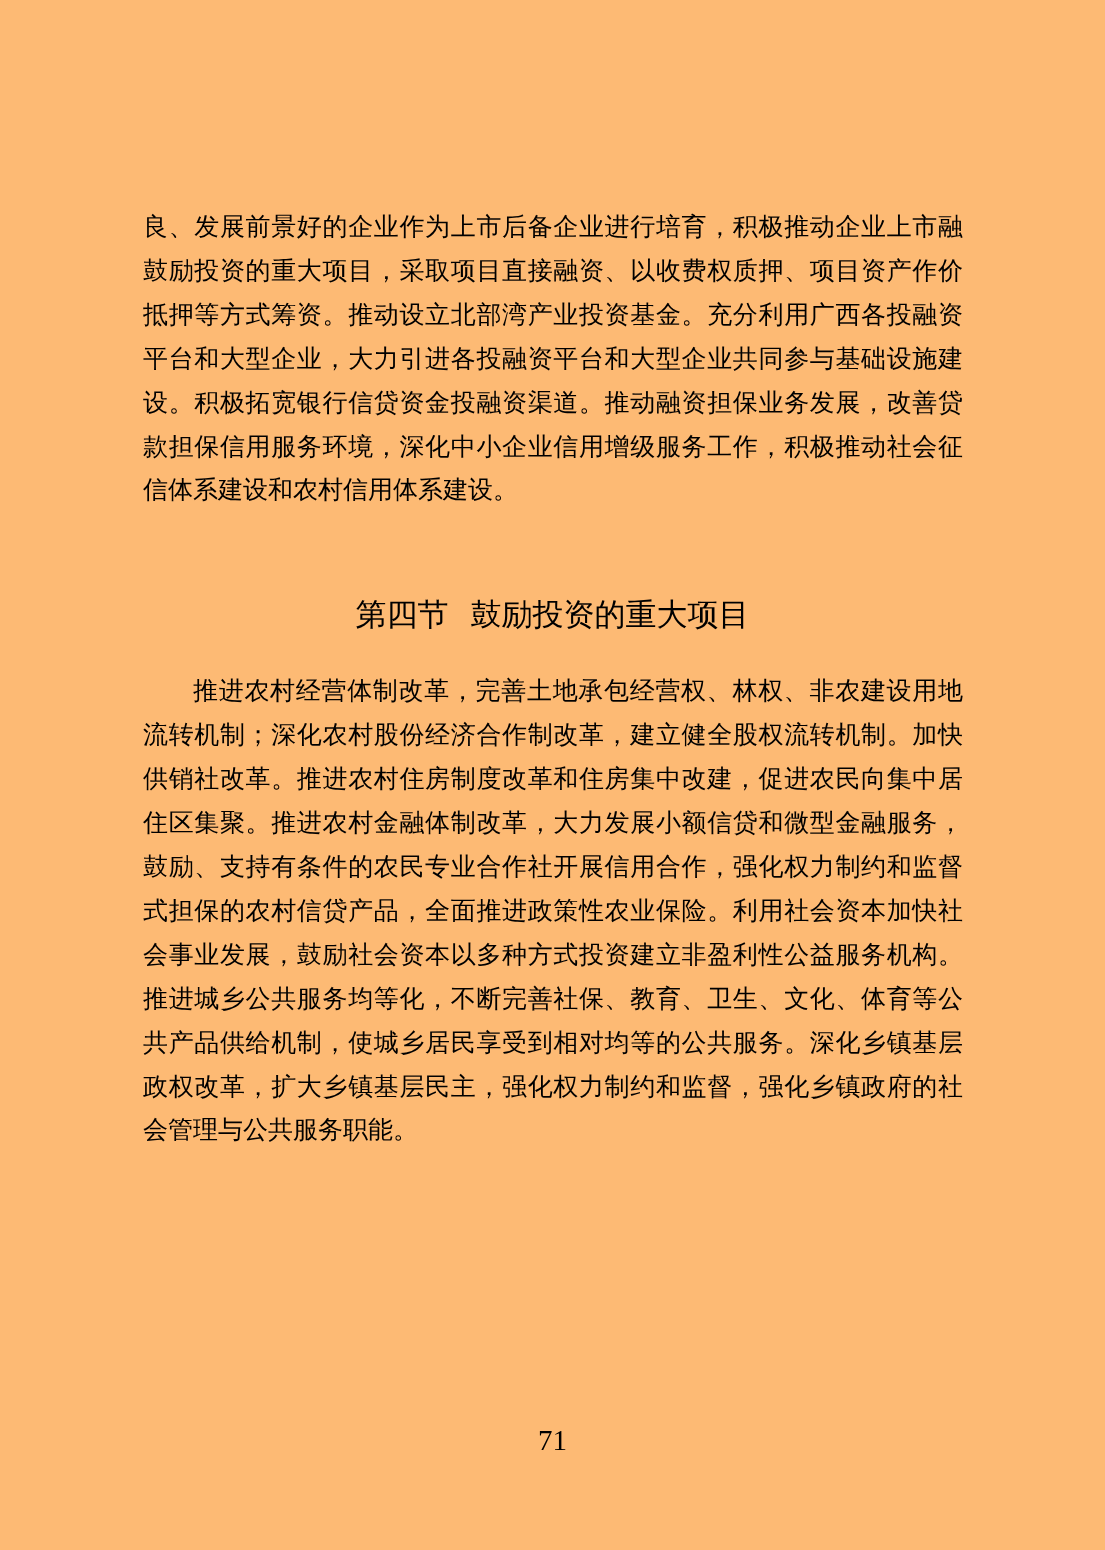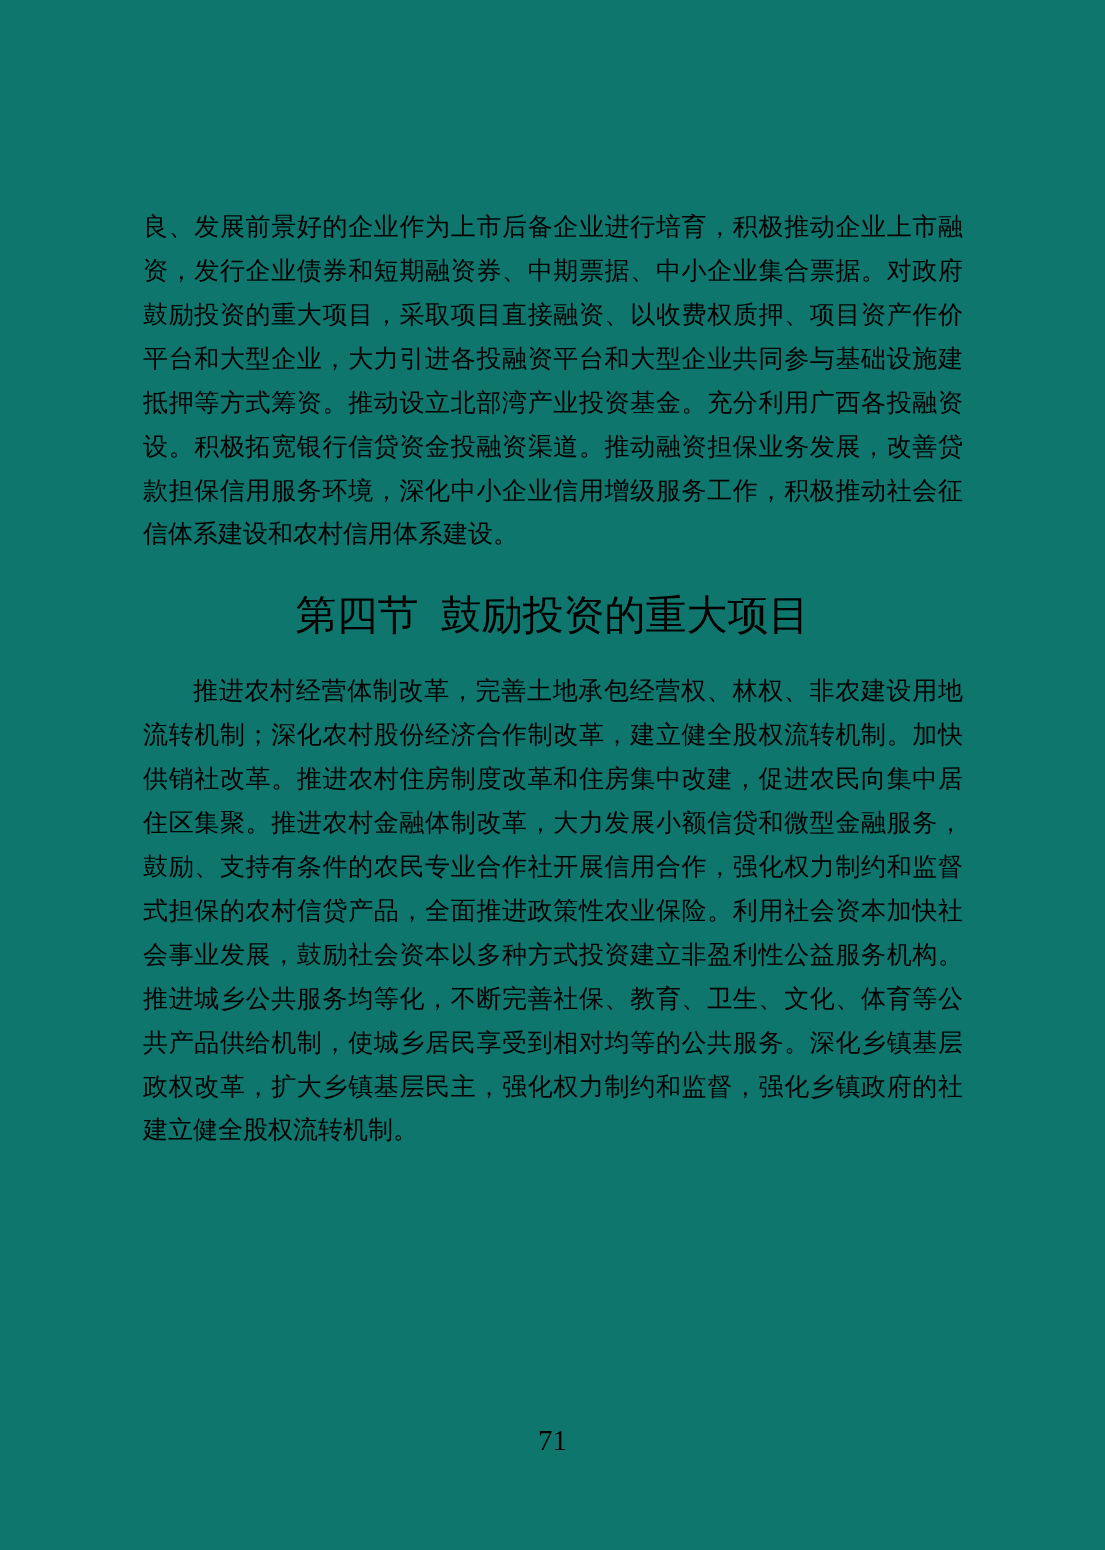--- a/index.html
+++ b/index.html
@@ -4,21 +4,21 @@
 <style>
   html, body {
     margin: 0;
     padding: 0;
     background: #ffffff;
   }
   .page {
     position: relative;
     width: 1105px;
     height: 1550px;
-    background: #0f766e;
+    background: #fdba74;
     color: #000000;
     font-family: "Liberation Sans", sans-serif;
     overflow: hidden;
   }
   .body-text {
     position: absolute;
     left: 143px;
     width: 820px;
     font-size: 25px;
     line-height: 44px;
@@ -38,21 +38,21 @@
     text-indent: 2em;
   }
   .section-heading {
     position: absolute;
     top: 593px;
     left: 0;
     width: 100%;
     display: flex;
     justify-content: center;
     column-gap: 22px;
-    font-size: 41px;
+    font-size: 31px;
     line-height: 44px;
     font-weight: 400;
     color: #000000;
   }
   .page-footer {
     position: absolute;
     top: 1420px;
     left: 0;
     width: 100%;
     text-align: center;
@@ -62,24 +62,23 @@
     color: #000000;
   }
 </style>
 </head>
 <body>
 
 <div class="page">
 
   <div class="body-text para-finance">
     <div class="line">良、发展前景好的企业作为上市后备企业进行培育，积极推动企业上市融</div>
-    <div class="line">资，发行企业债券和短期融资券、中期票据、中小企业集合票据。对政府</div>
     <div class="line">鼓励投资的重大项目，采取项目直接融资、以收费权质押、项目资产作价</div>
+    <div class="line">抵押等方式筹资。推动设立北部湾产业投资基金。充分利用广西各投融资</div>
     <div class="line">平台和大型企业，大力引进各投融资平台和大型企业共同参与基础设施建</div>
-    <div class="line">抵押等方式筹资。推动设立北部湾产业投资基金。充分利用广西各投融资</div>
     <div class="line">设。积极拓宽银行信贷资金投融资渠道。推动融资担保业务发展，改善贷</div>
     <div class="line">款担保信用服务环境，深化中小企业信用增级服务工作，积极推动社会征</div>
     <div class="line last">信体系建设和农村信用体系建设。</div>
   </div>
 
   <div class="section-heading">
     <span>第四节</span>
     <span>鼓励投资的重大项目</span>
   </div>
 
@@ -87,20 +86,20 @@
     <div class="line indent">推进农村经营体制改革，完善土地承包经营权、林权、非农建设用地</div>
     <div class="line">流转机制；深化农村股份经济合作制改革，建立健全股权流转机制。加快</div>
     <div class="line">供销社改革。推进农村住房制度改革和住房集中改建，促进农民向集中居</div>
     <div class="line">住区集聚。推进农村金融体制改革，大力发展小额信贷和微型金融服务，</div>
     <div class="line">鼓励、支持有条件的农民专业合作社开展信用合作，强化权力制约和监督</div>
     <div class="line">式担保的农村信贷产品，全面推进政策性农业保险。利用社会资本加快社</div>
     <div class="line">会事业发展，鼓励社会资本以多种方式投资建立非盈利性公益服务机构。</div>
     <div class="line">推进城乡公共服务均等化，不断完善社保、教育、卫生、文化、体育等公</div>
     <div class="line">共产品供给机制，使城乡居民享受到相对均等的公共服务。深化乡镇基层</div>
     <div class="line">政权改革，扩大乡镇基层民主，强化权力制约和监督，强化乡镇政府的社</div>
-    <div class="line last">建立健全股权流转机制。</div>
+    <div class="line last">会管理与公共服务职能。</div>
   </div>
 
   <div class="page-footer">
     <span>71</span>
   </div>
 
 </div>
 
 </body></html>

